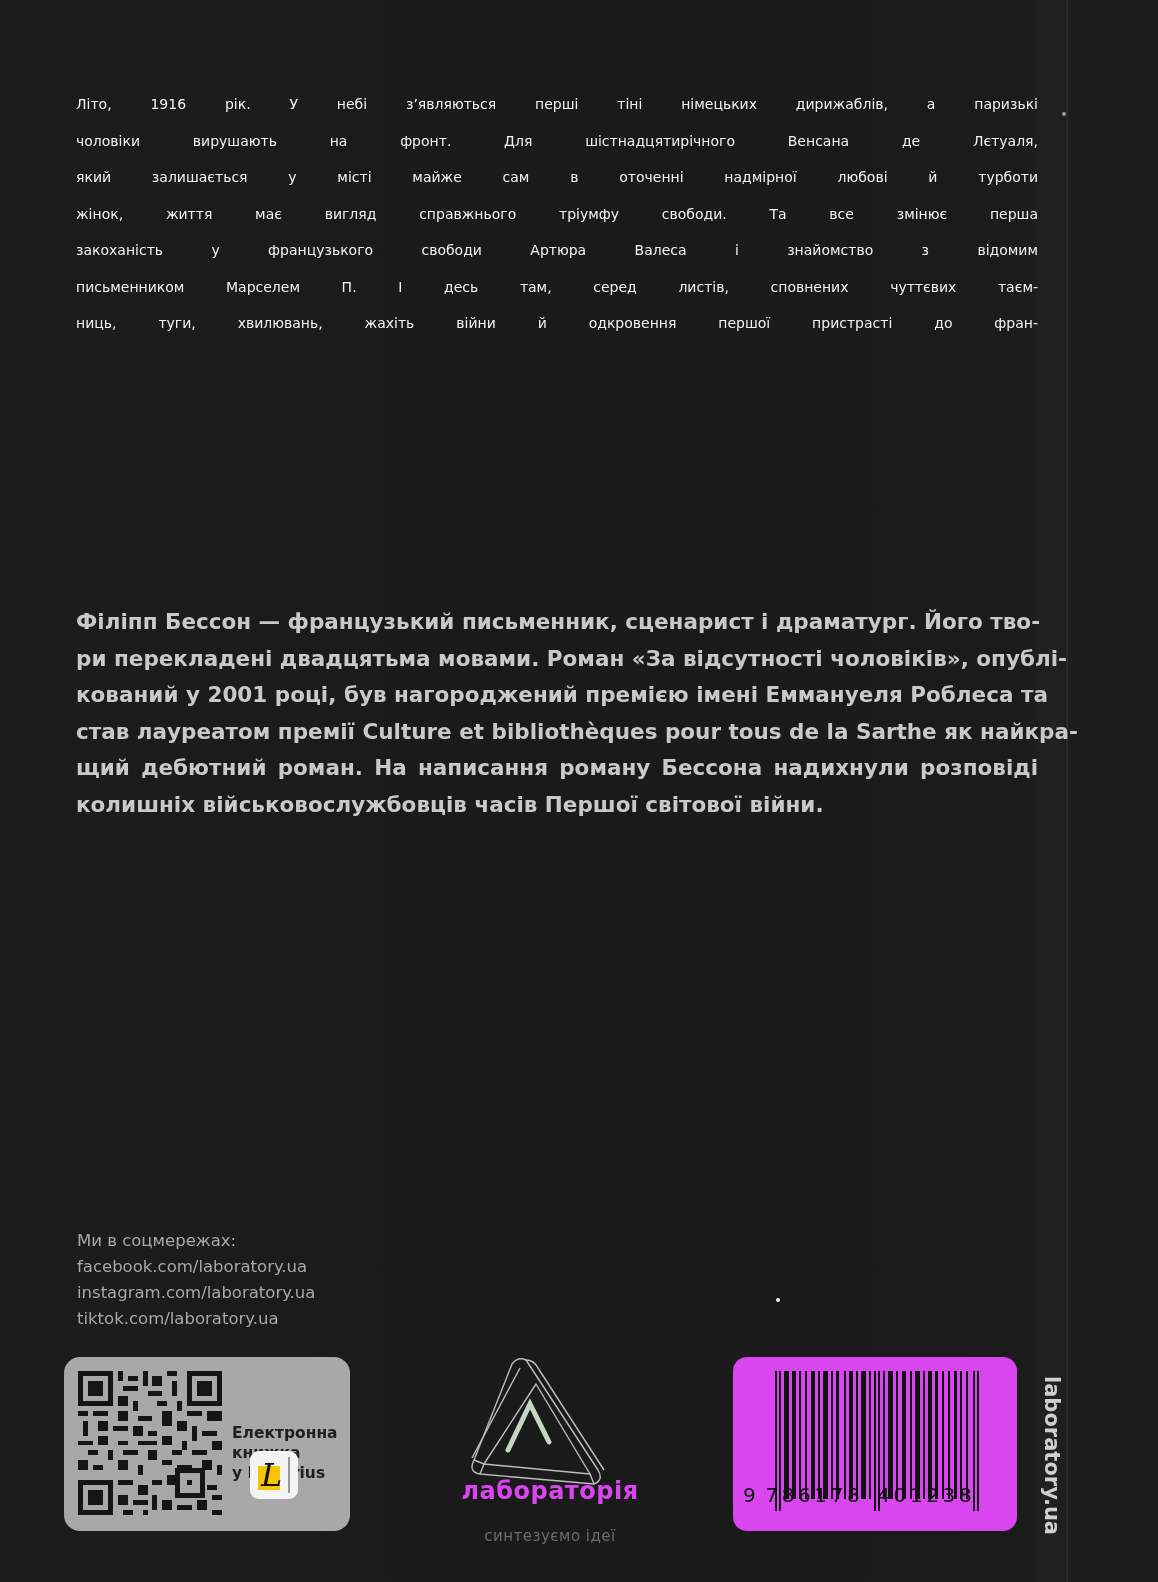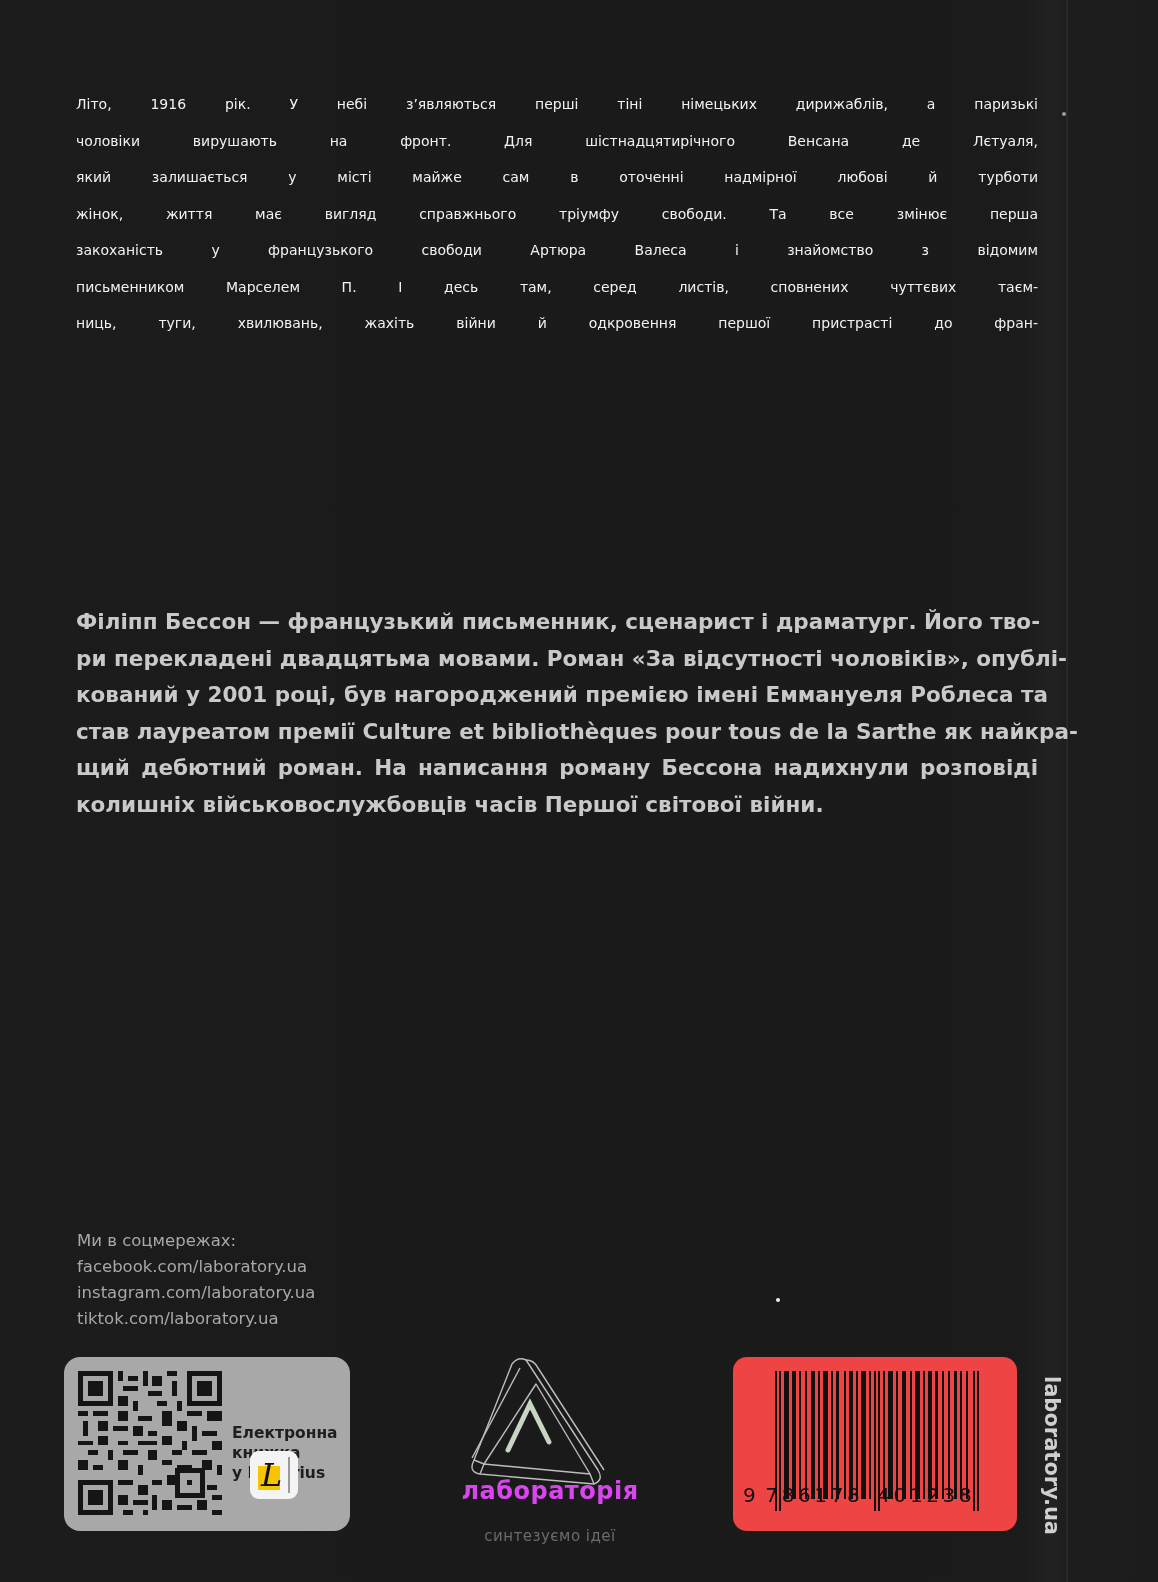--- a/index.html
+++ b/index.html
@@ -59,21 +59,21 @@
   .logo-name {
     position: absolute; left: 440px; top: 1477px; width: 220px; text-align: center;
     color: #d946ef; font-weight: bold; font-size: 24px; letter-spacing: 0.5px;
   }
   .logo-tag {
     position: absolute; left: 440px; top: 1527px; width: 220px; text-align: center;
     color: #6b6b6b; font-size: 15px; letter-spacing: 0.5px;
   }
   .barcode-card {
     position: absolute; left: 733px; top: 1357px; width: 284px; height: 174px;
-    background: #ef4444; border-radius: 14px;
+    background: #d946ef; border-radius: 14px;
   }
   .barcode { position: absolute; left: 34px; top: 14px; width: 222px; height: 140px; }
   .barcode-num {
     position: absolute; left: 10px; top: 126px; width: 270px;
     font-family: "DejaVu Sans", sans-serif; font-size: 20px; color: #111; letter-spacing: 3.6px;
     white-space: nowrap;
   }
   .barcode-num .pre { margin-right: 6px; }
   .site-vert {
     position: absolute; left: 1034px; top: 1376px; width: 36px; height: 150px;

